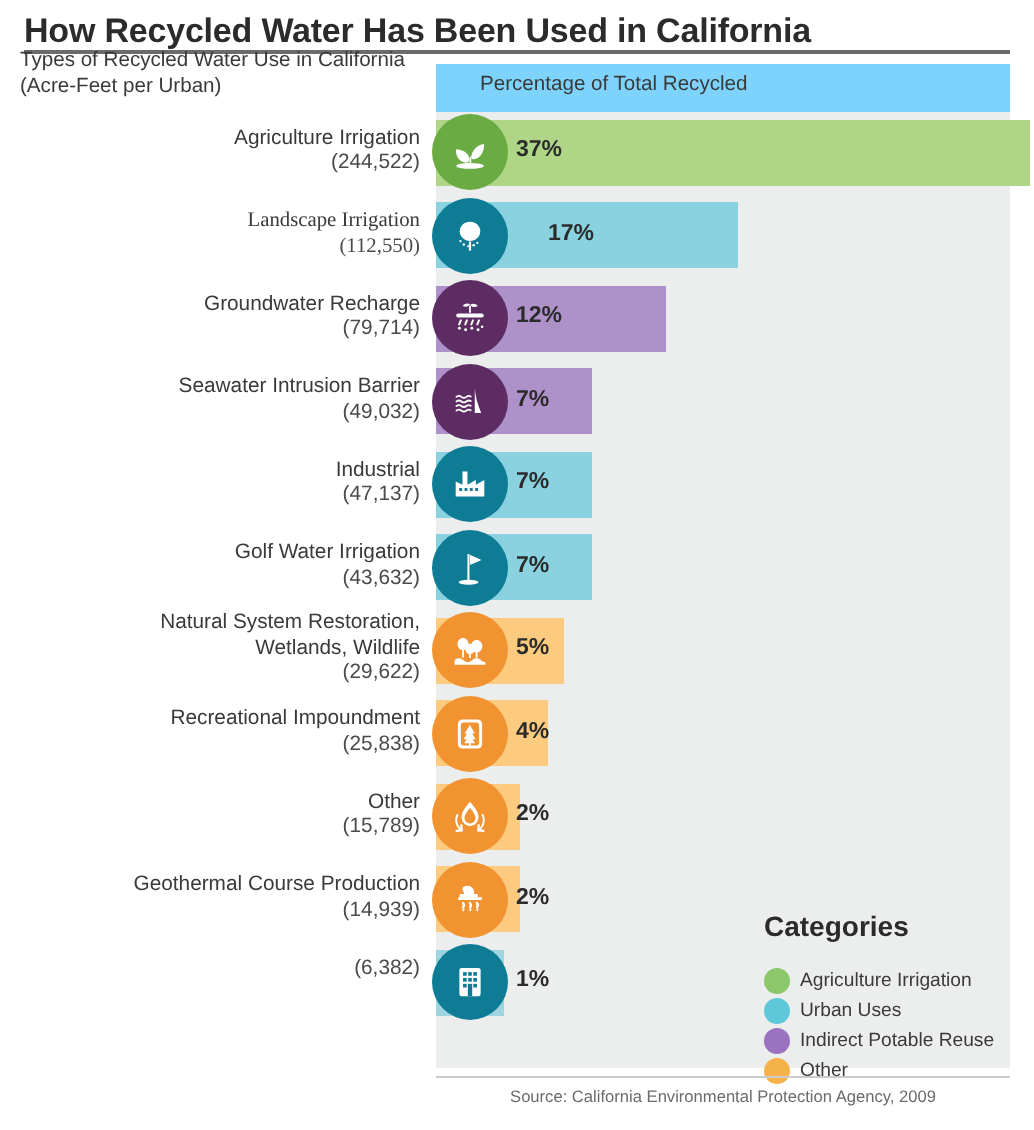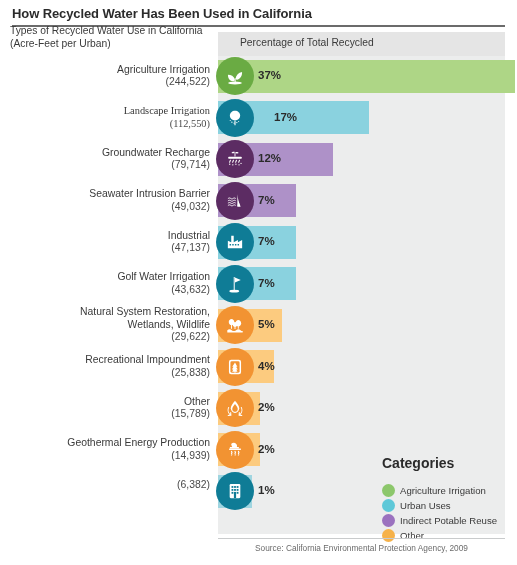--- a/index.html
+++ b/index.html
@@ -9,36 +9,36 @@
     font-family:"Liberation Sans", sans-serif;
     color:#333333;
     overflow:hidden;
     position:relative;
   }
   #page{position:relative;width:517px;height:565px;}
 
   
   .title{
     position:absolute;left:12px;top:6px;
-    font-size:13px;font-weight:bold;color:#2b2b2b;
+    font-size:17px;font-weight:bold;color:#2b2b2b;
     letter-spacing:-0.1px;
   }
   .title-rule{
     position:absolute;left:12px;top:25px;width:493px;height:2px;
     background:#6b6b6b;
   }
 
   
   .col-left-head{
     position:absolute;left:10px;top:24px;width:200px;
     text-align:left;font-size:10.3px;color:#3a3a3a;line-height:13px;
   }
   .col-right-head{
     position:absolute;left:218px;top:32px;width:287px;height:24px;
-    background:#e5e5e5;
+    background:#7dd3fc;
   }
   .col-right-head span{
     position:absolute;left:22px;top:5px;
     font-size:10.3px;color:#3a3a3a;
   }
 
   
   .track-bg{
     position:absolute;left:218px;top:56px;width:287px;height:478px;
     background:#eceded;
@@ -261,21 +261,21 @@
           <svg width="22" height="22" viewBox="0 0 24 24" fill="#ffffff">
             <path d="M12 4.2c2.6 3.1 4.6 5.8 4.6 8.2 0 2.9-2.1 5-4.6 5s-4.6-2.1-4.6-5c0-2.4 2-5.1 4.6-8.2z"></path>
             <path d="M12 7.6c1.8 2.2 3 3.9 3 5.4 0 1.8-1.3 3.1-3 3.1s-3-1.3-3-3.1c0-1.5 1.2-3.2 3-5.4z" fill="#F29332"></path>
             <path d="M5.8 11.2a6.4 6.4 0 0 0 1 7.6l-.2-2.2 1.2-.1.3 3.9-3.9.3-.1-1.2 2-.2a7.6 7.6 0 0 1-1.4-8.4z"></path>
             <path d="M18.2 11.2a6.4 6.4 0 0 1-1 7.6l.2-2.2-1.2-.1-.3 3.9 3.9.3.1-1.2-2-.2a7.6 7.6 0 0 0 1.4-8.4z"></path>
           </svg>
         </div>
       </div>
       <div class="row">
         <div class="row-label" style="top: 7.6px;">
-          <div>Geothermal Energy Production</div>
+          <div>Geothermal Course Production</div>
           <div class="val">(14,939)</div>
         </div>
         <div class="bar" style="width: 41.6px; top: 3.5px; background: rgb(252, 203, 127);"></div>
         <div class="bar-pct" style="left: 258px; top: 13px;">2%</div>
         <div class="icon-circle" style="top: 1px; background: rgb(242, 147, 50);">
           <svg width="22" height="22" viewBox="0 0 24 24" fill="#ffffff">
             <path d="M8 5.2c1.6-1.4 4-1.3 5.4.3.9 1 1 2.2.6 3.2h2.2v1.6H6.4V8.7H9c-.6-1.2-1.4-2.3-1-3.5z"></path>
             <path d="M5.6 10.4h12.8v1.6H5.6z"></path>
             <path d="M8.2 13.6c.6.7.6 1.6 0 2.3M12 13.6c.6.7.6 1.6 0 2.3M15.8 13.6c.6.7.6 1.6 0 2.3" stroke="#ffffff" stroke-width="1.3" fill="none" stroke-linecap="round"></path>
             <path d="M8.2 16.6l-.8 1.3.8-.3.3 1 .7-1.9zM12 16.6l-.8 1.3.8-.3.3 1 .7-1.9zM15.8 16.6l-.8 1.3.8-.3.3 1 .7-1.9z"></path>

